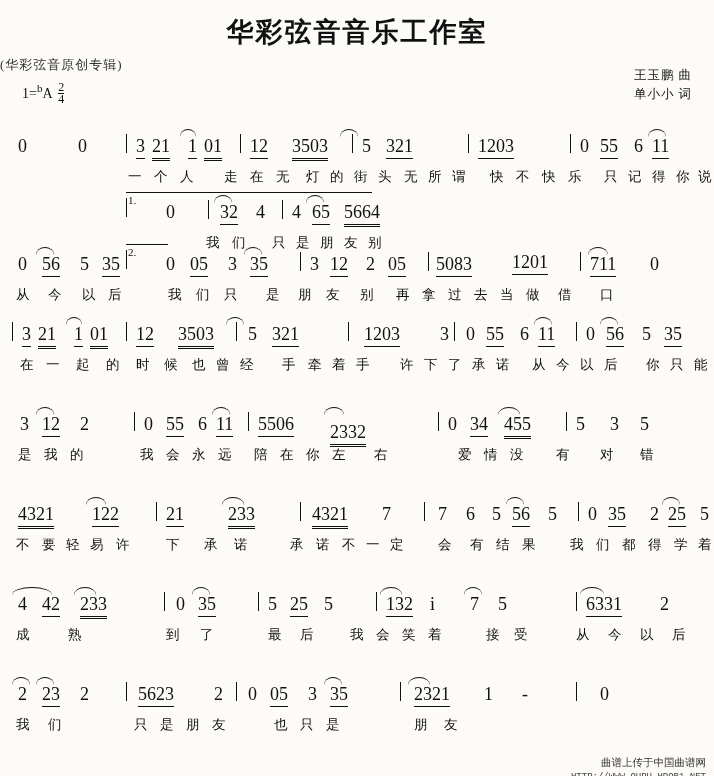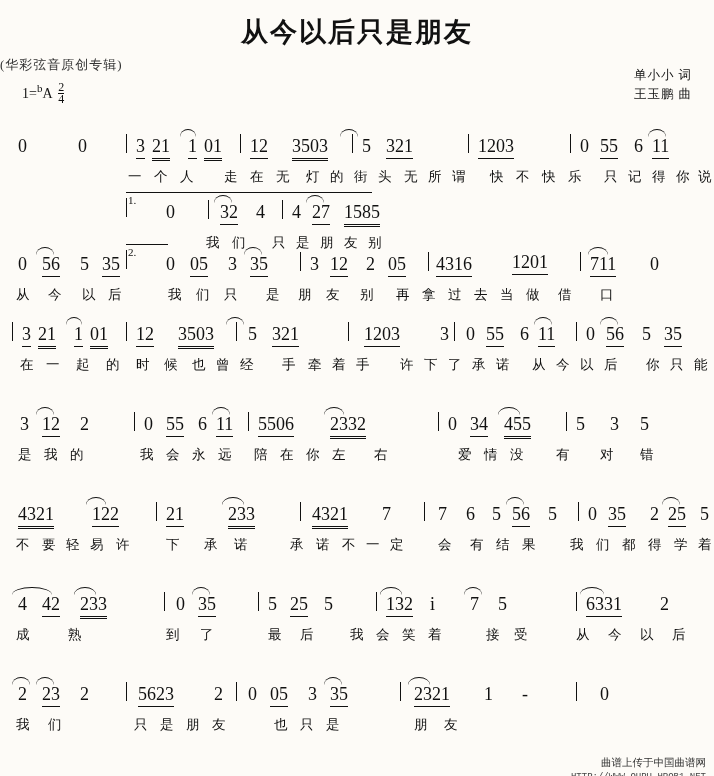--- a/index.html
+++ b/index.html
@@ -96,26 +96,26 @@
     color:#333;
     line-height:14px;
   }
   .watermark .url{font-family:"Liberation Mono", monospace;font-size:9px;color:#444;}
 </style>
 </head>
 <body>
 
 <div class="sheet">
 
-  <div class="title">从今以后只是朋友</div>
+  <div class="title">华彩弦音音乐工作室</div>
   <div class="subtitle">(华彩弦音原创专辑)</div>
 
   <div class="credits">
+    <div>王玉鹏 曲</div>
     <div>单小小 词</div>
-    <div>王玉鹏 曲</div>
   </div>
 
   <div class="keysig">
     <span>1=</span><span class="flat">b</span><span>A</span>
     <span class="meter">
       <span class="num">2</span>
       <span class="den">4</span>
     </span>
   </div>
 
@@ -177,22 +177,22 @@
           <i class="bar" style="left: 282px;"></i>
           <i class="arc" style="left: 214px; width: 18px; top: -3px;"></i>
           <i class="arc" style="left: 306px; width: 18px; top: -3px;"></i>
           <i class="tie-h" style="left: 126px; width: 246px; top: -6px;"></i>
           <span class="rep" style="left: 128px; top: -4px;">1.</span>
           <i class="bar" style="left: 126px; top: 0px;"></i>
           <span style="left: 166px; top: 4px;">0</span>
           <span class="u1" style="left: 220px; top: 4px;">32</span>
           <span style="left: 256px; top: 4px;">4</span>
           <span style="left: 292px; top: 4px;">4</span>
-          <span class="u1" style="left: 312px; top: 4px;">27</span>
-          <span class="u2" style="left: 344px; top: 4px;">1585</span>
+          <span class="u1" style="left: 312px; top: 4px;">65</span>
+          <span class="u2" style="left: 344px; top: 4px;">5664</span>
         </div>
         <div class="lyrics">
           <span style="left: 206px; top: 2px;">我</span>
           <span style="left: 232px; top: 2px;">们</span>
           <span style="left: 272px; top: 2px;">只</span>
           <span style="left: 296px; top: 2px;">是</span>
           <span style="left: 320px; top: 2px;">朋</span>
           <span style="left: 344px; top: 2px;">友</span>
           <span style="left: 368px; top: 2px;">别</span>
         </div>
@@ -213,21 +213,21 @@
           <span style="left: 80px; top: 4px;">5</span>
           <span class="u1" style="left: 102px; top: 4px;">35</span>
           <span style="left: 166px; top: 4px;">0</span>
           <span class="u1" style="left: 190px; top: 4px;">05</span>
           <span style="left: 228px; top: 4px;">3</span>
           <span class="u1" style="left: 250px; top: 4px;">35</span>
           <span style="left: 310px; top: 4px;">3</span>
           <span class="u1" style="left: 330px; top: 4px;">12</span>
           <span style="left: 366px; top: 4px;">2</span>
           <span class="u1" style="left: 388px; top: 4px;">05</span>
-          <span class="u1" style="left: 436px; top: 4px;">4316</span>
+          <span class="u1" style="left: 436px; top: 4px;">5083</span>
           <span class="u1" style="left: 512px; top: 2px;">1201</span>
           <span class="u1" style="left: 590px; top: 4px;">711</span>
           <span style="left: 650px; top: 4px;">0</span>
         </div>
         <div class="lyrics">
           <span style="left: 16px; top: 2px;">从</span>
           <span style="left: 48px; top: 2px;">今</span>
           <span style="left: 82px; top: 2px;">以</span>
           <span style="left: 108px; top: 2px;">后</span>
           <span style="left: 168px; top: 2px;">我</span>
@@ -317,21 +317,21 @@
           <i class="arc" style="left: 324px; width: 20px; top: -3px;"></i>
           <i class="arc" style="left: 498px; width: 22px; top: -3px;"></i>
           <span style="left: 20px; top: 4px;">3</span>
           <span class="u1" style="left: 42px; top: 4px;">12</span>
           <span style="left: 80px; top: 4px;">2</span>
           <span style="left: 144px; top: 4px;">0</span>
           <span class="u1" style="left: 166px; top: 4px;">55</span>
           <span style="left: 198px; top: 4px;">6</span>
           <span class="u1" style="left: 216px; top: 4px;">11</span>
           <span class="u1" style="left: 258px; top: 4px;">5506</span>
-          <span class="u2" style="left: 330px; top: 4px;">2332</span>
+          <span class="u2" style="left: 330px; top: 12px;">2332</span>
           <span style="left: 448px; top: 4px;">0</span>
           <span class="u1" style="left: 470px; top: 4px;">34</span>
           <span class="u2" style="left: 504px; top: 4px;">455</span>
           <span style="left: 576px; top: 4px;">5</span>
           <span style="left: 610px; top: 4px;">3</span>
           <span style="left: 640px; top: 4px;">5</span>
         </div>
         <div class="lyrics">
           <span style="left: 18px; top: 2px;">是</span>
           <span style="left: 44px; top: 2px;">我</span>

